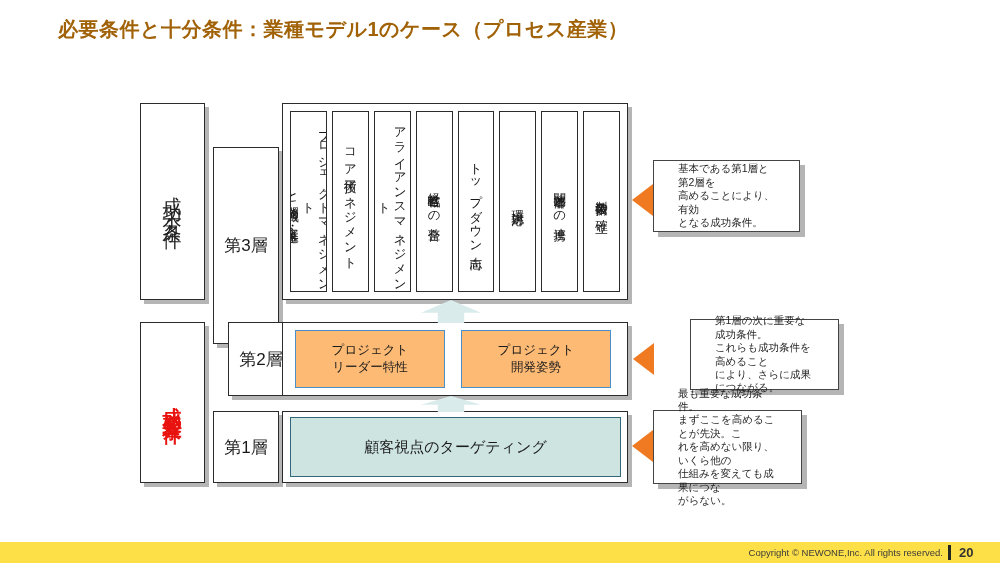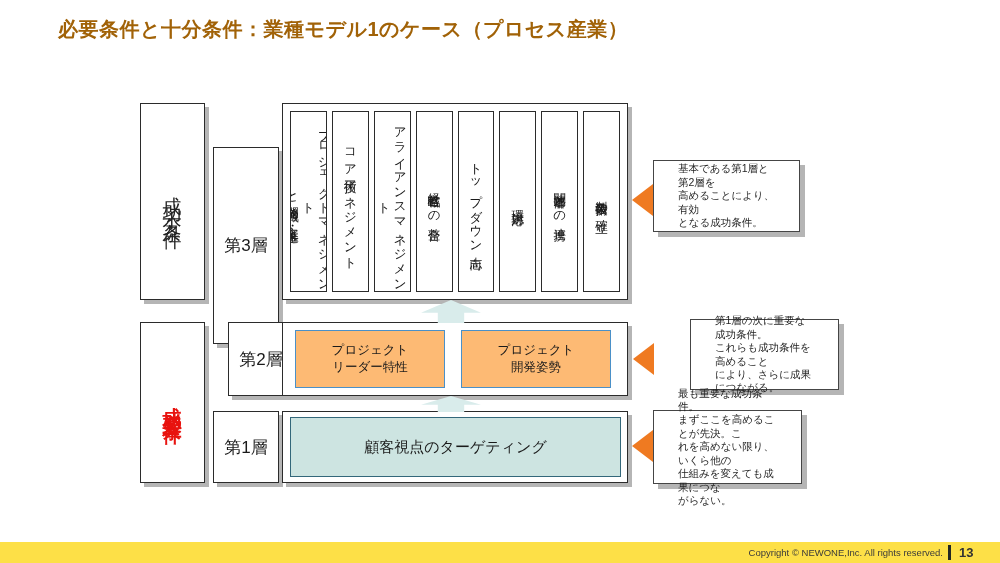--- a/index.html
+++ b/index.html
@@ -159,14 +159,14 @@
 <div class="tri" style="left:632px;top:430px;"></div>
 <div class="callout" style="left:653px;top:410px;width:149px;height:74px;">最も重要な成功条件。
 まずここを高めることが先決。こ
 れを高めない限り、いくら他の
 仕組みを変えても成果につな
 がらない。</div>
 
 <div class="footer">
   <div class="footer-copy">Copyright © NEWONE,Inc.  All rights reserved.</div>
   <div class="footer-div"></div>
-  <div class="footer-page">13</div>
+  <div class="footer-page">20</div>
 </div>
 
 </body></html>

